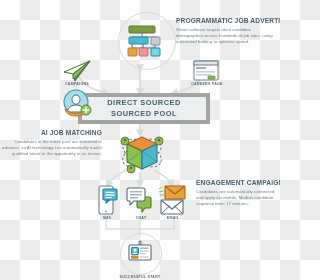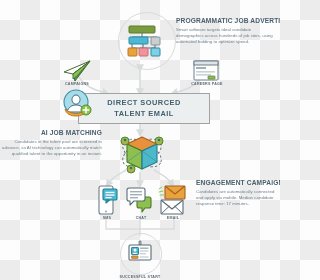--- a/index.html
+++ b/index.html
@@ -42,21 +42,21 @@
     letter-spacing:.05px;
   }
   .circ{
     position:absolute;
     border-radius:50%;
     border:1px solid #dadada;
     background:transparent;
   }
   .poolbox{
     position:absolute;
-    border:1px solid #a3a3a3;
+    border:4px solid #a3a3a3;
     background:#eceff0;
     box-sizing:border-box;
     display:flex;
     align-items:center;
     justify-content:center;
     flex-direction:column;
   }
   .poolbox span{
     color:#44606f;
     font-size:7.4px;
@@ -135,21 +135,21 @@
       <rect x="3" y="7" width="10" height="2" fill="#9fb0b8"></rect>
       <rect x="3" y="11" width="19" height="1.6" fill="#c9d2d6"></rect>
       <rect x="3" y="14" width="15" height="1.6" fill="#c9d2d6"></rect>
       <rect x="15" y="16" width="7" height="3" rx="0.5" fill="#8cc152" stroke="#5d7a2d" stroke-width="0.7"></rect>
     </svg>
   </div>
   <div class="lbl" style="left:180px;top:82px;width:54px;">CAREERS PAGE</div>
 
   <div class="poolbox" style="left:78px;top:93px;width:132px;height:31px;">
     <span>DIRECT SOURCED</span>
-    <span>TALENT EMAIL</span>
+    <span>SOURCED POOL</span>
   </div>
 
   <div class="node" style="left:62px;top:89px;">
     <svg width="30" height="28" viewBox="0 0 30 28">
       <circle cx="14" cy="13" r="12" fill="#a8dce8" stroke="#3f8fa6" stroke-width="1.1"></circle>
       <path d="M14,6 a4,4.6 0 1,1 -0.01,0 Z" fill="#ffffff" stroke="#3f6b7a" stroke-width="1"></path>
       <path d="M5,23 c1.5,-5 5,-7 9,-7 c4,0 7.5,2 9,7 Z" fill="#ffffff" stroke="#3f6b7a" stroke-width="1"></path>
       <path d="M3,20 c3,3 8,4.5 11,4.5 c3,0 8,-1.5 11,-4.5 c-1,5 -6,7 -11,7 c-5,0 -10,-2 -11,-7 Z" fill="#e8a33d" stroke="#b87a21" stroke-width="1"></path>
       <circle cx="24" cy="21" r="5" fill="#8bc34a" stroke="#5d8a2d" stroke-width="1"></circle>
       <path d="M24,18.2 L24,23.8 M21.2,21 L26.8,21" stroke="#ffffff" stroke-width="1.5" stroke-linecap="round"></path>

